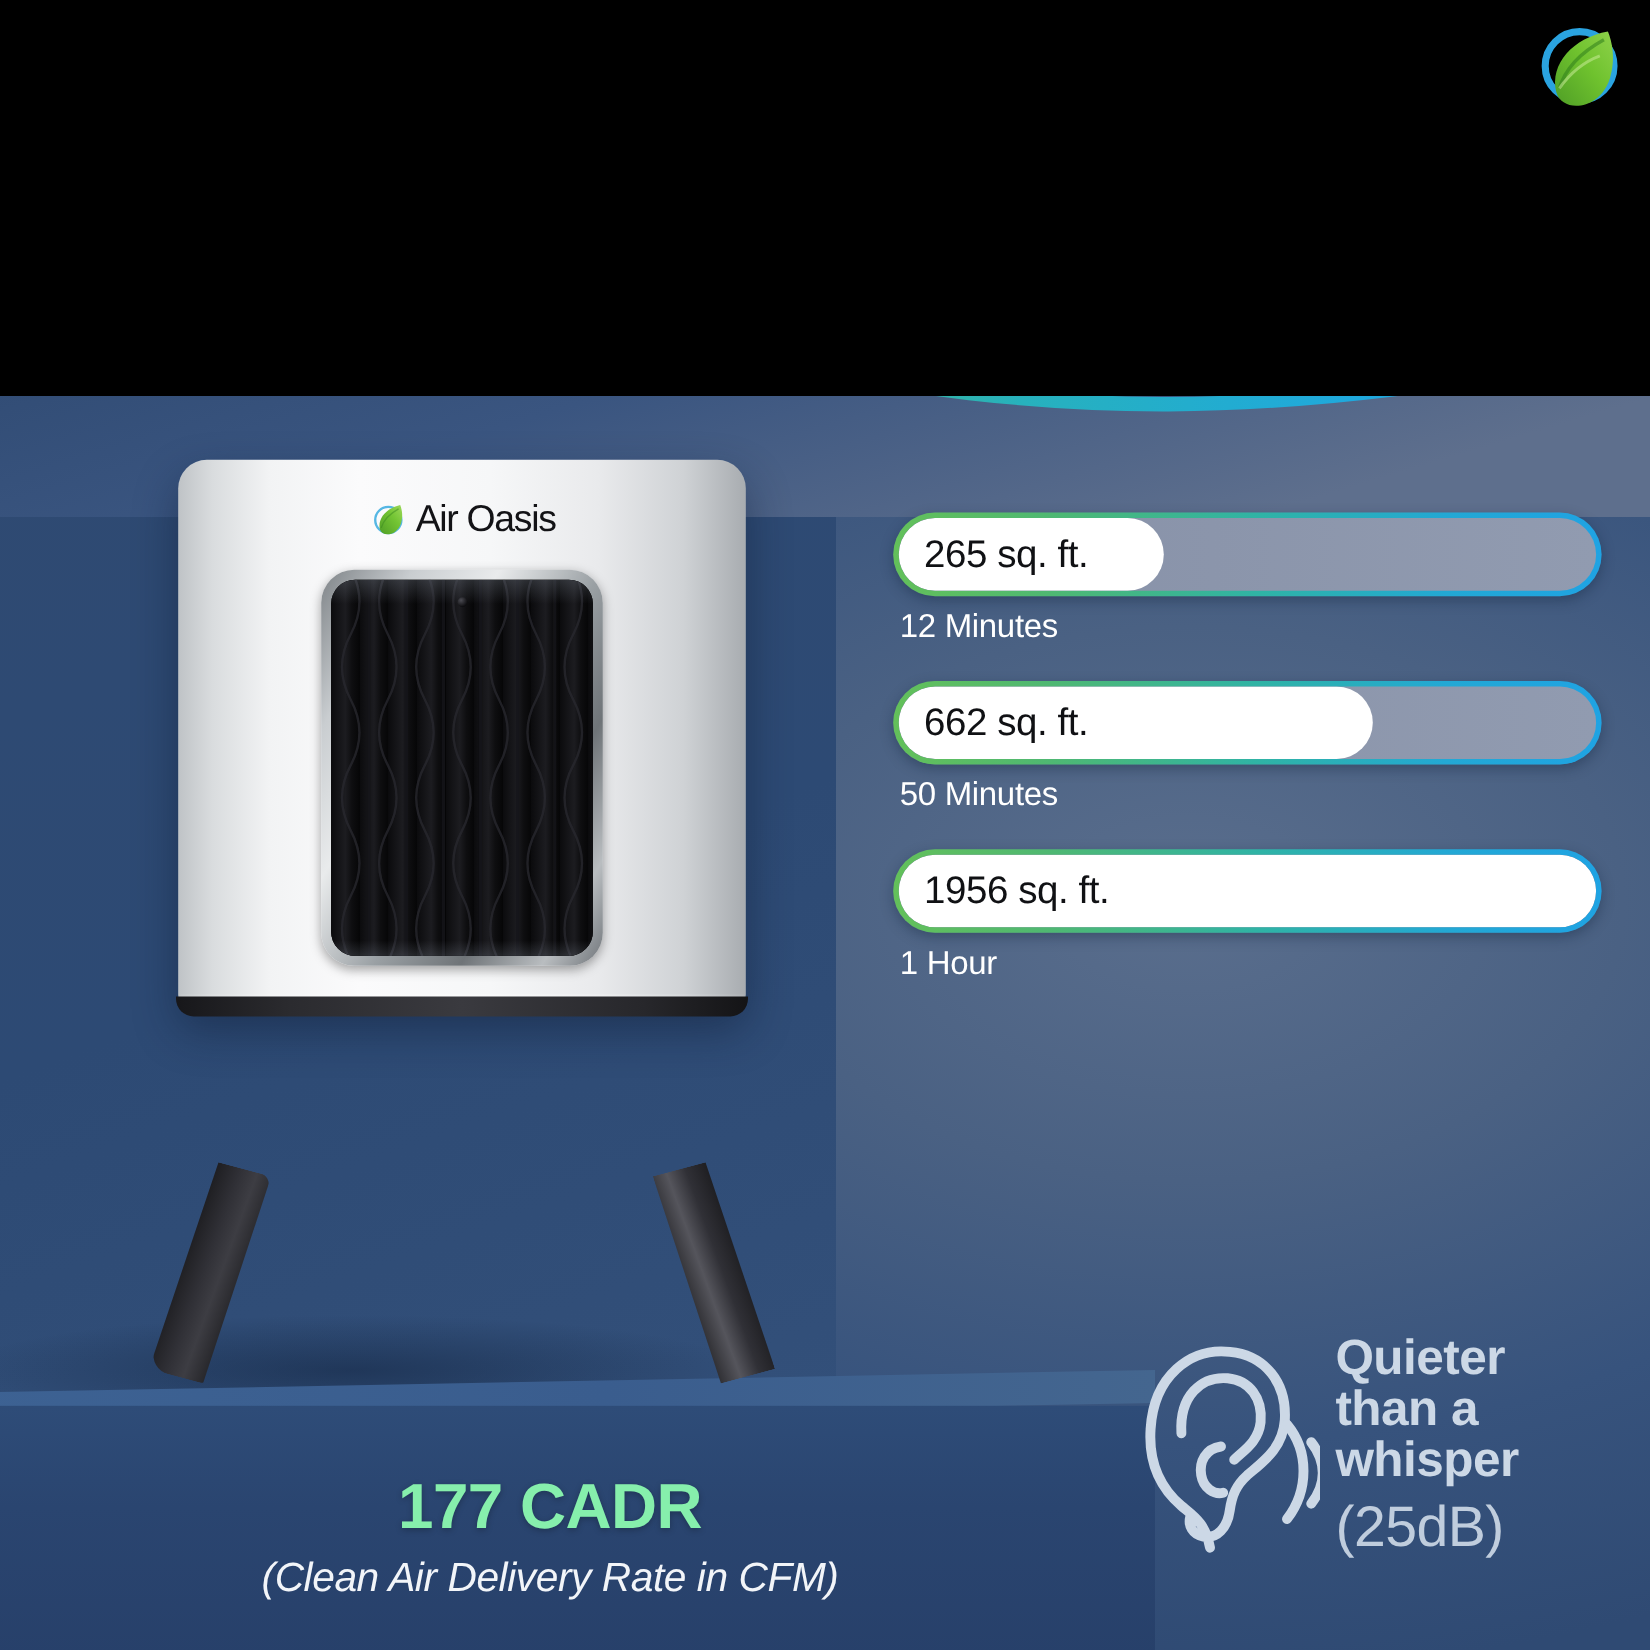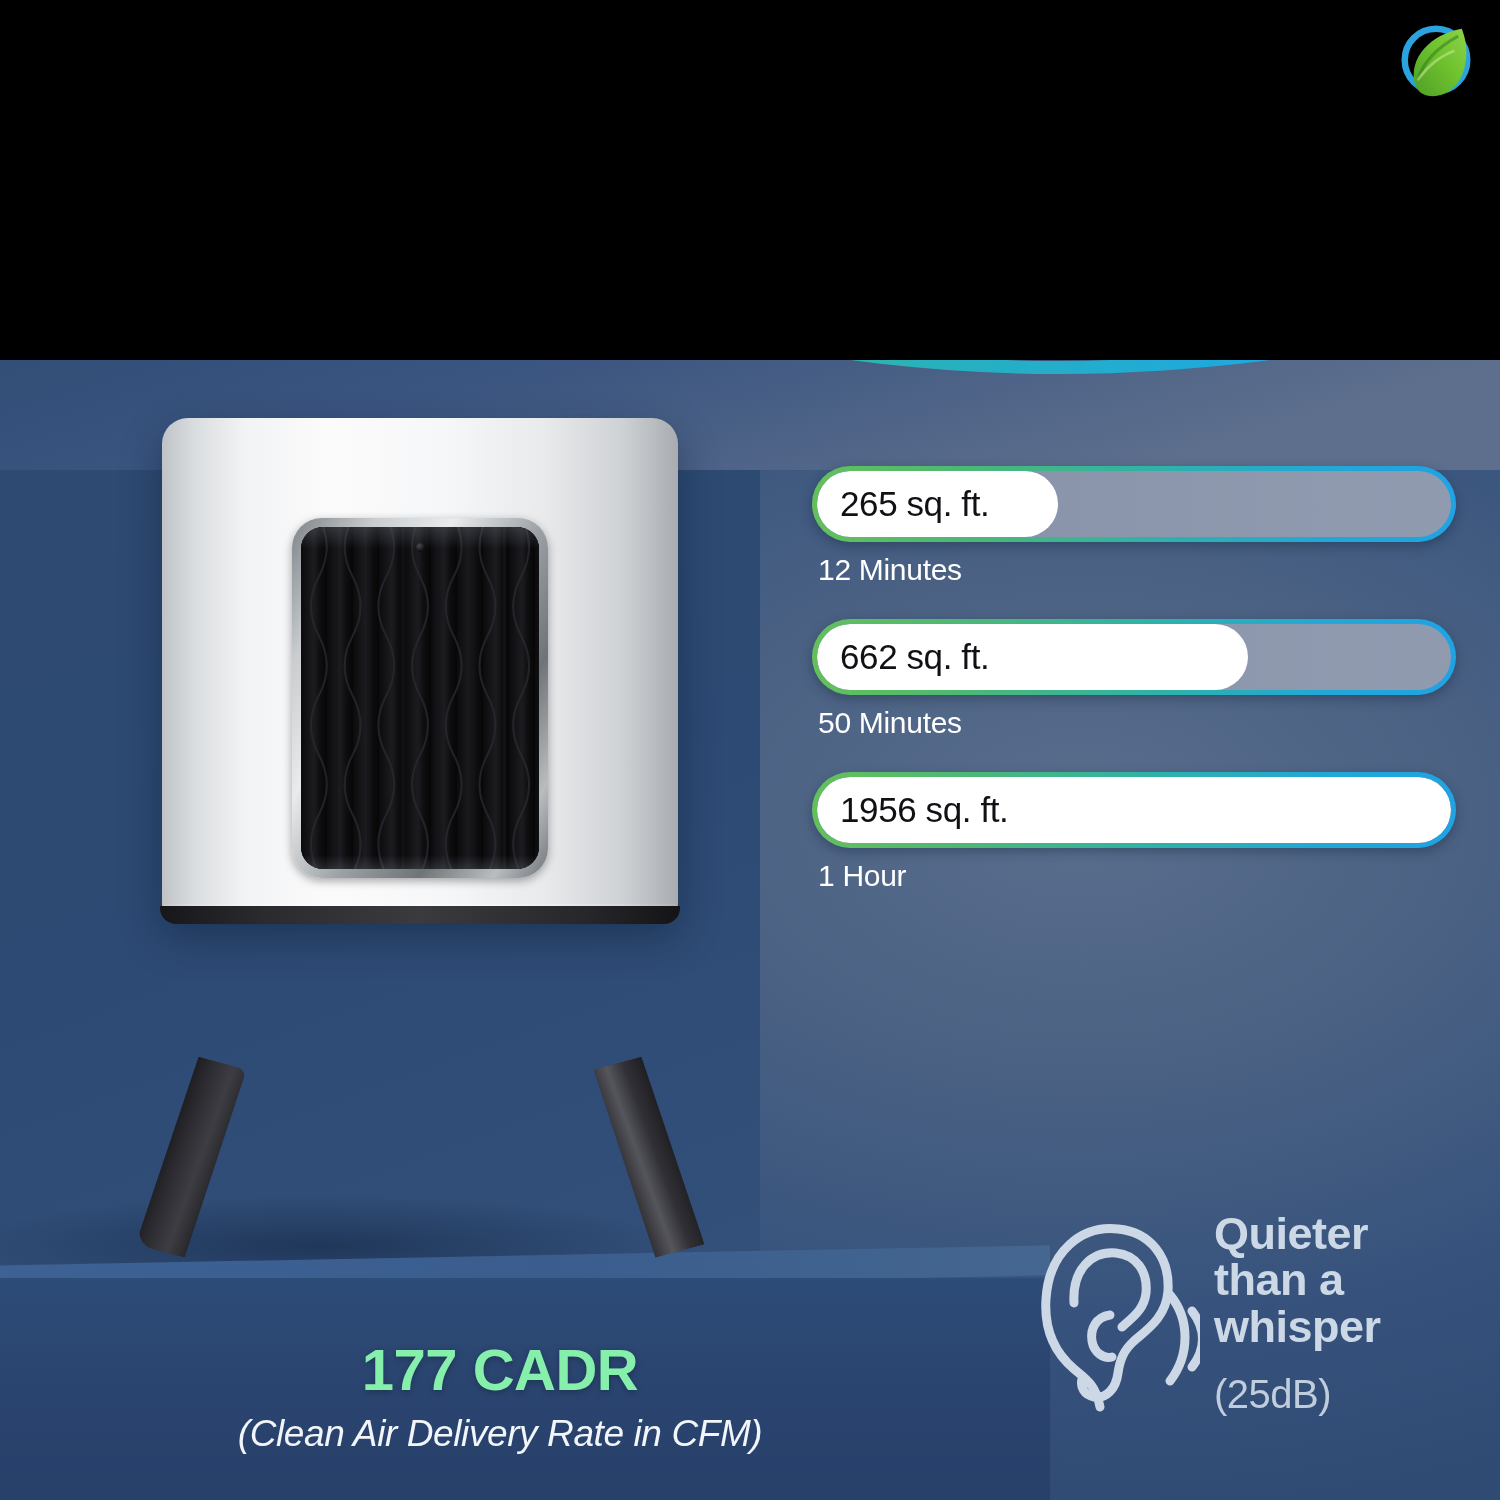--- a/index.html
+++ b/index.html
@@ -179,21 +179,21 @@
   .quiet{
     position:absolute;left:1030px;top:1199px;width:460px;height:250px;z-index:6;
     display:flex;align-items:flex-start;
   }
   .ear{width:170px;height:215px;flex:0 0 auto;margin-top:8px;}
   .quiet-text{margin-left:14px;padding-top:12px;}
   .quiet-line{
     font-size:45px;font-weight:700;color:#ccd8e6;line-height:1.03;letter-spacing:-0.5px;
   }
   .quiet-db{
-    margin-top:22px;font-size:40px;color:#c0cddd;letter-spacing:-0.5px;font-weight:400;
+    margin-top:8px;font-size:52px;color:#c0cddd;letter-spacing:-0.5px;font-weight:400;
   }
 </style>
 </head>
 <body>
 
 <div class="stage">
 
   <div class="bluebg"></div>
   <div class="bluebg-left"></div>
 
@@ -245,20 +245,35 @@
 
     <div class="legs">
       <div class="leg leg-l"></div>
       <div class="leg leg-r"></div>
     </div>
 
     <div class="body"></div>
     <div class="body-base-shine"></div>
     <div class="body-base"></div>
 
+    <div class="logo-row">
+      <svg class="logo-mark" viewBox="0 0 100 100">
+        <defs>
+          <linearGradient id="leafG2" x1="0" y1="1" x2="1" y2="0">
+            <stop offset="0%" stop-color="#4f9e26"></stop>
+            <stop offset="60%" stop-color="#74c534"></stop>
+            <stop offset="100%" stop-color="#9dd95c"></stop>
+          </linearGradient>
+        </defs>
+        <circle cx="50" cy="52" r="33" fill="none" stroke="#56b7e4" stroke-width="6"></circle>
+        <path d="M80 14 C 46 22, 22 48, 29 76 C 35 96, 72 92, 82 60 C 88 41, 84 24, 80 14 Z" fill="url(#leafG2)"></path>
+        <path d="M76 24 C 54 36, 38 52, 32 72" fill="none" stroke="#3a8a20" stroke-width="3.2" opacity=".5"></path>
+      </svg>
+      <span class="logo-text">Air Oasis</span>
+    </div>
 
     <div class="grille-bezel">
       <div class="grille">
         <div class="grille-slats"></div>
         <svg class="grille-wave" viewBox="0 0 240 345" preserveAspectRatio="none">
           <g fill="none" stroke="#2a2a30" stroke-width="2.2" opacity="0.9">
             <path d="M18,-10 q16,30 0,60 q-16,30 0,60 q16,30 0,60 q-16,30 0,60 q16,30 0,60 q-16,30 0,60 q16,30 0,60"></path>
             <path d="M52,-10 q-16,30 0,60 q16,30 0,60 q-16,30 0,60 q16,30 0,60 q-16,30 0,60 q16,30 0,60 q-16,30 0,60"></path>
             <path d="M86,-10 q16,30 0,60 q-16,30 0,60 q16,30 0,60 q-16,30 0,60 q16,30 0,60 q-16,30 0,60 q16,30 0,60"></path>
             <path d="M120,-10 q-16,30 0,60 q16,30 0,60 q-16,30 0,60 q16,30 0,60 q-16,30 0,60 q16,30 0,60 q-16,30 0,60"></path>

